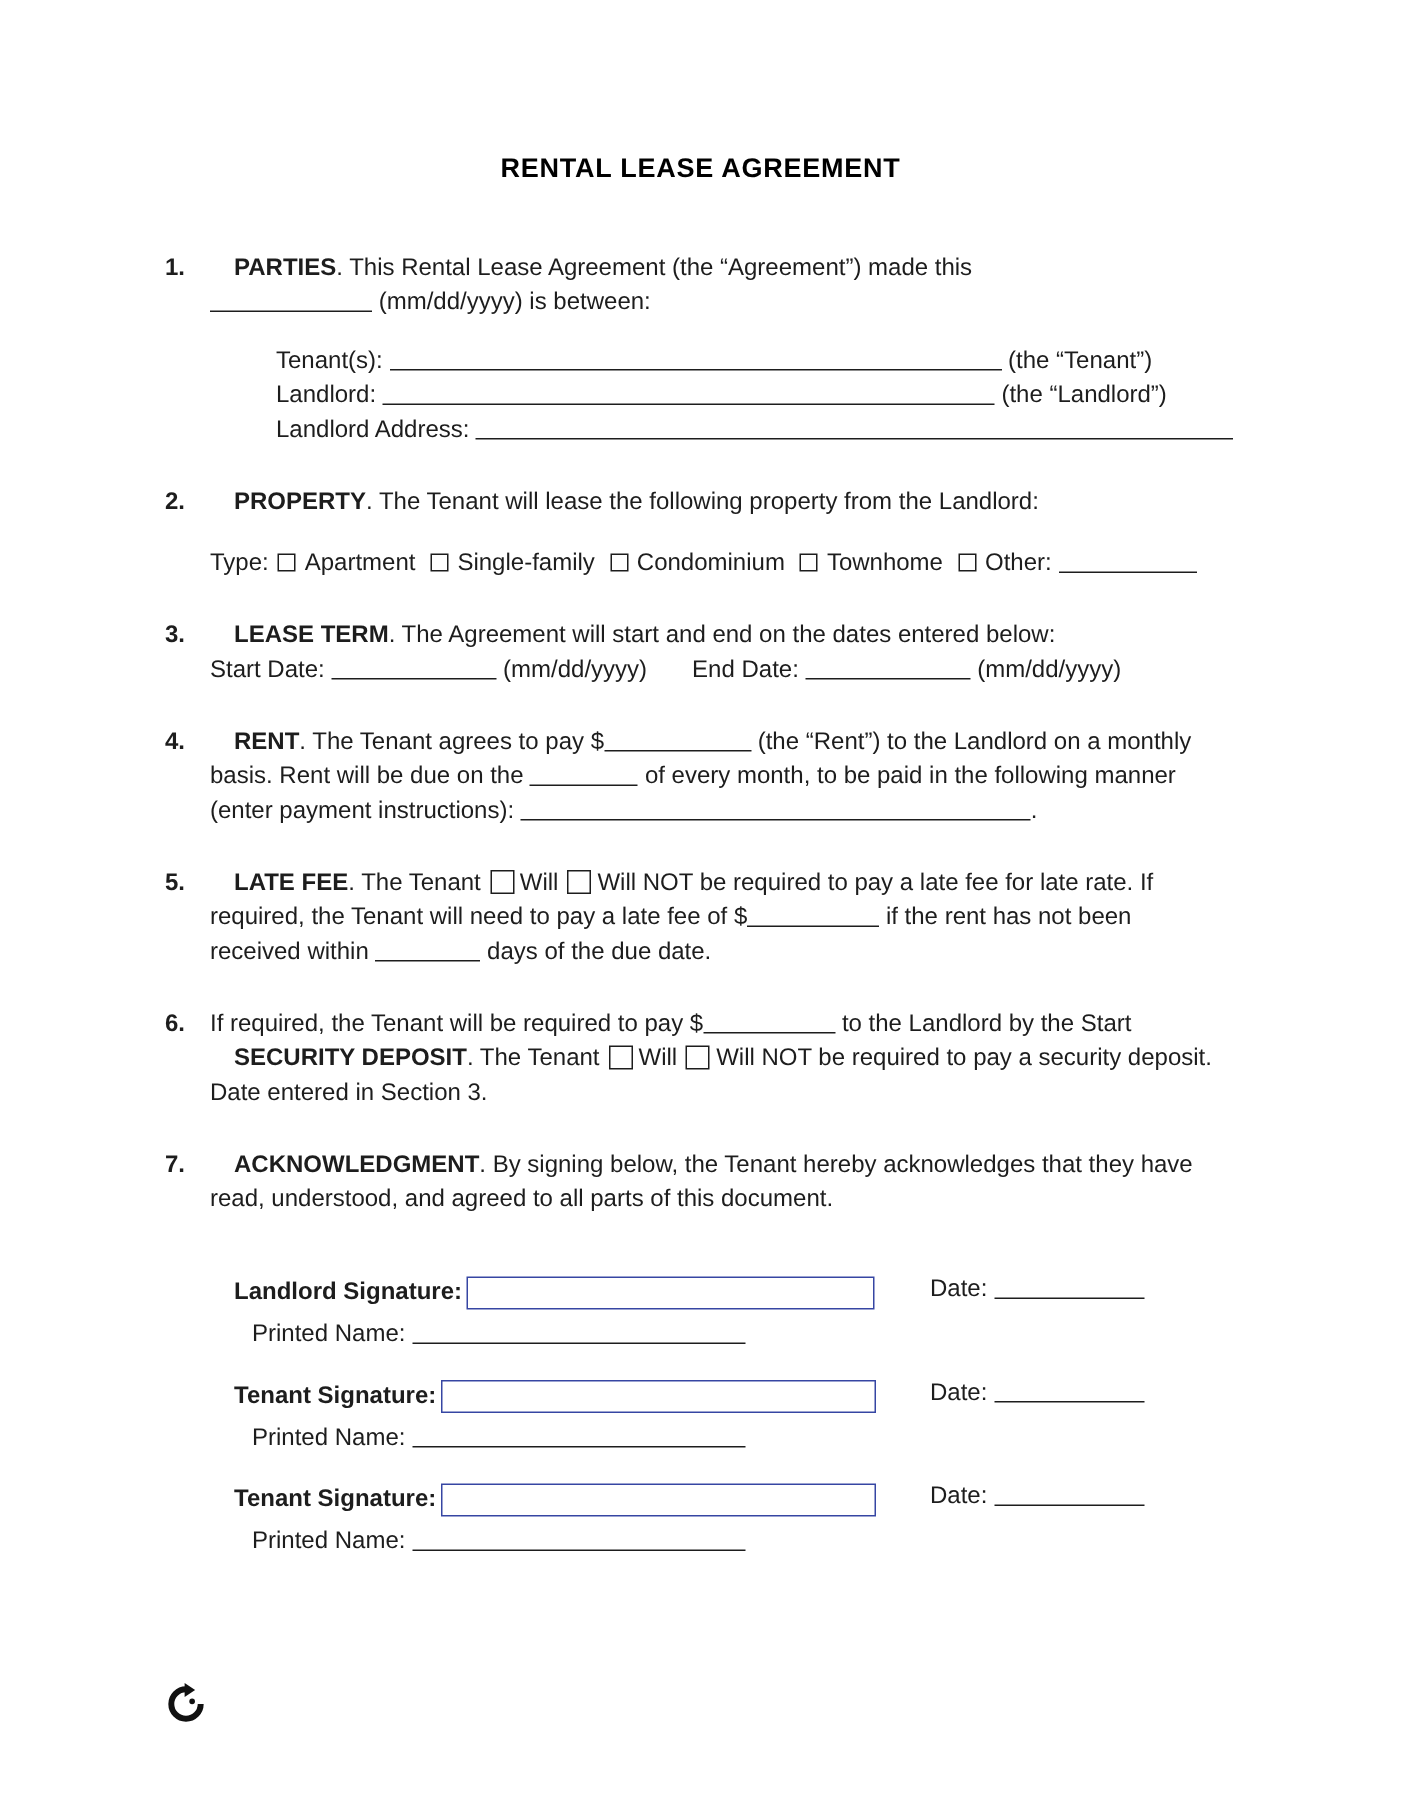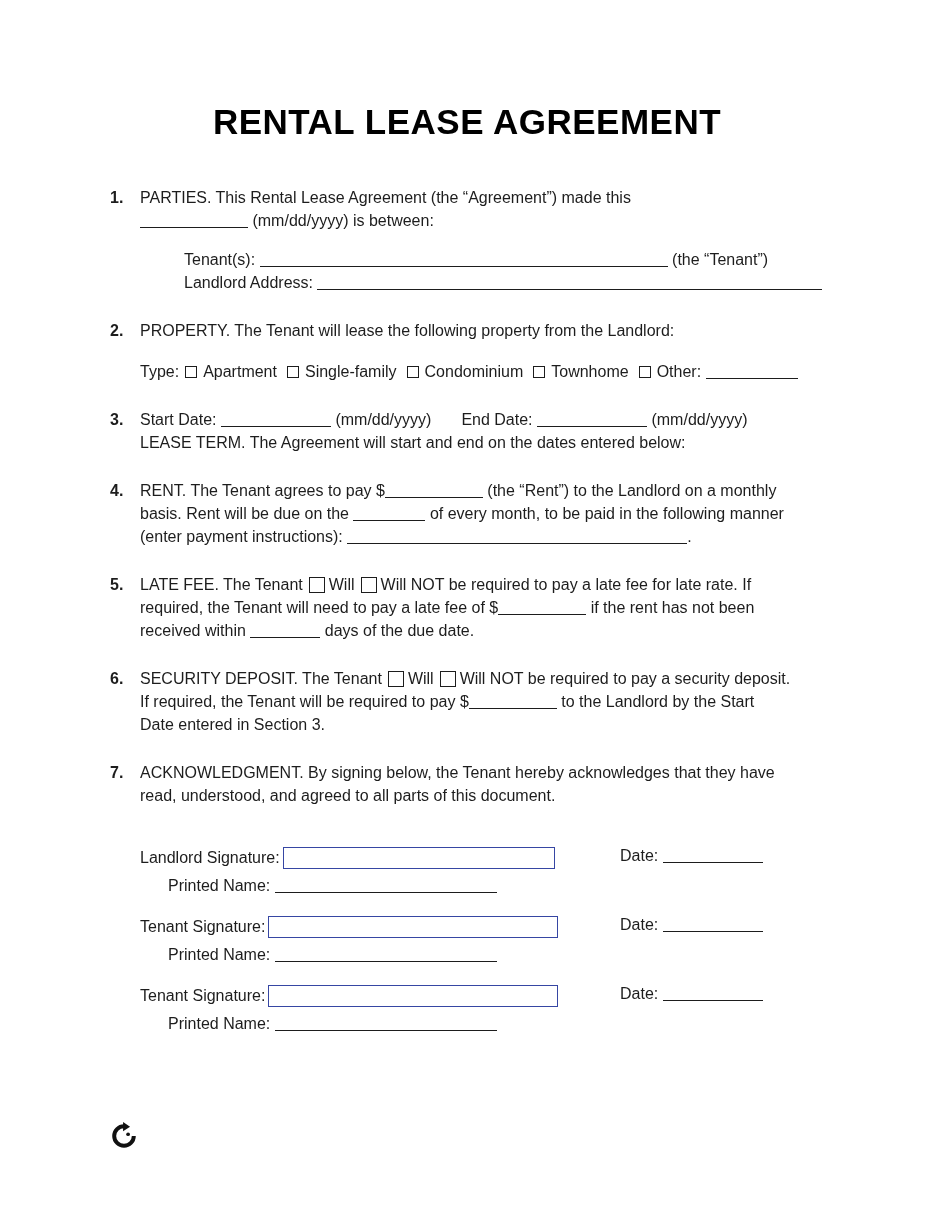--- a/index.html
+++ b/index.html
@@ -3,28 +3,28 @@
 <meta charset="utf-8">
 <style>
   * { margin:0; padding:0; box-sizing:border-box; }
   html,body { background:#ffffff; }
   .page {
     width:934px; height:1209px; background:#ffffff; position:relative; overflow:hidden;
     font-family:"Liberation Sans", sans-serif; color:#1d1d1d; font-size:16px;
   }
   .content { padding:102px 110px 0 110px; }
   .doc-title {
-    text-align:center; font-size:35px; font-weight:bold; color:#000;
+    text-align:center; font-size:18px; font-weight:bold; color:#000;
     letter-spacing:0.5px; margin-bottom:44px;
   }
   .section { display:flex; margin-bottom:25px; }
   .section .num { flex:0 0 30px; width:30px; font-weight:bold; line-height:23px; }
   .section .body { flex:1; line-height:23px; }
   .line { line-height:23px; white-space:nowrap; }
-  .hd { font-weight:normal; }
+  .hd { font-weight:bold;margin-left:16px; }
   .sub { margin-left:44px; margin-top:16px; }
   .sub2 { margin-left:28px; margin-top:18px; }
   .blank {
     display:inline-block; height:14px; border-bottom:1px solid #1d1d1d;
     vertical-align:-2px;
   }
   .cb {
     display:inline-block; width:12px; height:12px; border:1px solid #1d1d1d;
     vertical-align:-1px; margin-left:10px; margin-right:6px; background:#fff;
   }
@@ -55,40 +55,41 @@
 
     <div class="doc-title">RENTAL LEASE AGREEMENT</div>
 
     <div class="section">
       <span class="num">1.</span>
       <div class="body">
         <div class="line"><span class="hd">PARTIES</span><span>. This Rental Lease Agreement (the “Agreement”) made this</span></div>
         <div class="line"><span class="blank" style="width:108px"></span> <span>(mm/dd/yyyy) is between:</span></div>
         <div class="sub">
           <div class="line"><span>Tenant(s):</span> <span class="blank" style="width:408px"></span> <span>(the “Tenant”)</span></div>
+          <div class="line"><span>Landlord:</span> <span class="blank" style="width:408px"></span> <span>(the “Landlord”)</span></div>
           <div class="line"><span>Landlord Address:</span> <span class="blank" style="width:505px"></span></div>
         </div>
       </div>
     </div>
 
     <div class="section">
       <span class="num">2.</span>
       <div class="body">
         <div class="line"><span class="hd">PROPERTY</span><span>. The Tenant will lease the following property from the Landlord:</span></div>
         <div class="sub2">
           <div class="line" style="margin-left:-28px"><span>Type:</span><span class="cb first"></span><span>Apartment</span><span class="cb"></span><span>Single-family</span><span class="cb"></span><span>Condominium</span><span class="cb"></span><span>Townhome</span><span class="cb"></span><span>Other:</span> <span class="blank" style="width:92px"></span></div>
         </div>
       </div>
     </div>
 
     <div class="section">
       <span class="num">3.</span>
       <div class="body">
+        <div class="line"><span class="hd">LEASE TERM</span><span>. The Agreement will start and end on the dates entered below:</span></div>
         <div class="line"><span>Start Date:</span> <span class="blank" style="width:110px"></span> <span>(mm/dd/yyyy)</span><span class="gap">End Date:</span> <span class="blank" style="width:110px"></span> <span>(mm/dd/yyyy)</span></div>
-        <div class="line"><span class="hd">LEASE TERM</span><span>. The Agreement will start and end on the dates entered below:</span></div>
       </div>
     </div>
 
     <div class="section">
       <span class="num">4.</span>
       <div class="body">
         <div class="line"><span class="hd">RENT</span><span>. The Tenant agrees to pay $</span><span class="blank" style="width:98px"></span> <span>(the “Rent”) to the Landlord on a monthly</span></div>
         <div class="line"><span>basis. Rent will be due on the</span> <span class="blank" style="width:72px"></span> <span>of every month, to be paid in the following manner</span></div>
         <div class="line"><span>(enter payment instructions):</span> <span class="blank" style="width:340px"></span><span>.</span></div>
       </div>
@@ -99,22 +100,22 @@
       <div class="body">
         <div class="line"><span class="hd">LATE FEE</span><span>. The Tenant</span><span class="cb-lg"></span><span>Will</span><span class="cb-lg"></span><span>Will NOT be required to pay a late fee for late rate. If</span></div>
         <div class="line"><span>required, the Tenant will need to pay a late fee of $</span><span class="blank" style="width:88px"></span> <span>if the rent has not been</span></div>
         <div class="line"><span>received within</span> <span class="blank" style="width:70px"></span> <span>days of the due date.</span></div>
       </div>
     </div>
 
     <div class="section">
       <span class="num">6.</span>
       <div class="body">
+        <div class="line"><span>If required, the Tenant will be required to pay $</span><span class="blank" style="width:88px"></span> <span>to the Landlord by the Start</span></div>
         <div class="line"><span class="hd">SECURITY DEPOSIT</span><span>. The Tenant</span><span class="cb-lg"></span><span>Will</span><span class="cb-lg"></span><span>Will NOT be required to pay a security deposit.</span></div>
-        <div class="line"><span>If required, the Tenant will be required to pay $</span><span class="blank" style="width:88px"></span> <span>to the Landlord by the Start</span></div>
         <div class="line"><span>Date entered in Section 3.</span></div>
       </div>
     </div>
 
     <div class="section">
       <span class="num">7.</span>
       <div class="body">
         <div class="line"><span class="hd">ACKNOWLEDGMENT</span><span>. By signing below, the Tenant hereby acknowledges that they have</span></div>
         <div class="line"><span>read, understood, and agreed to all parts of this document.</span></div>
       </div>

